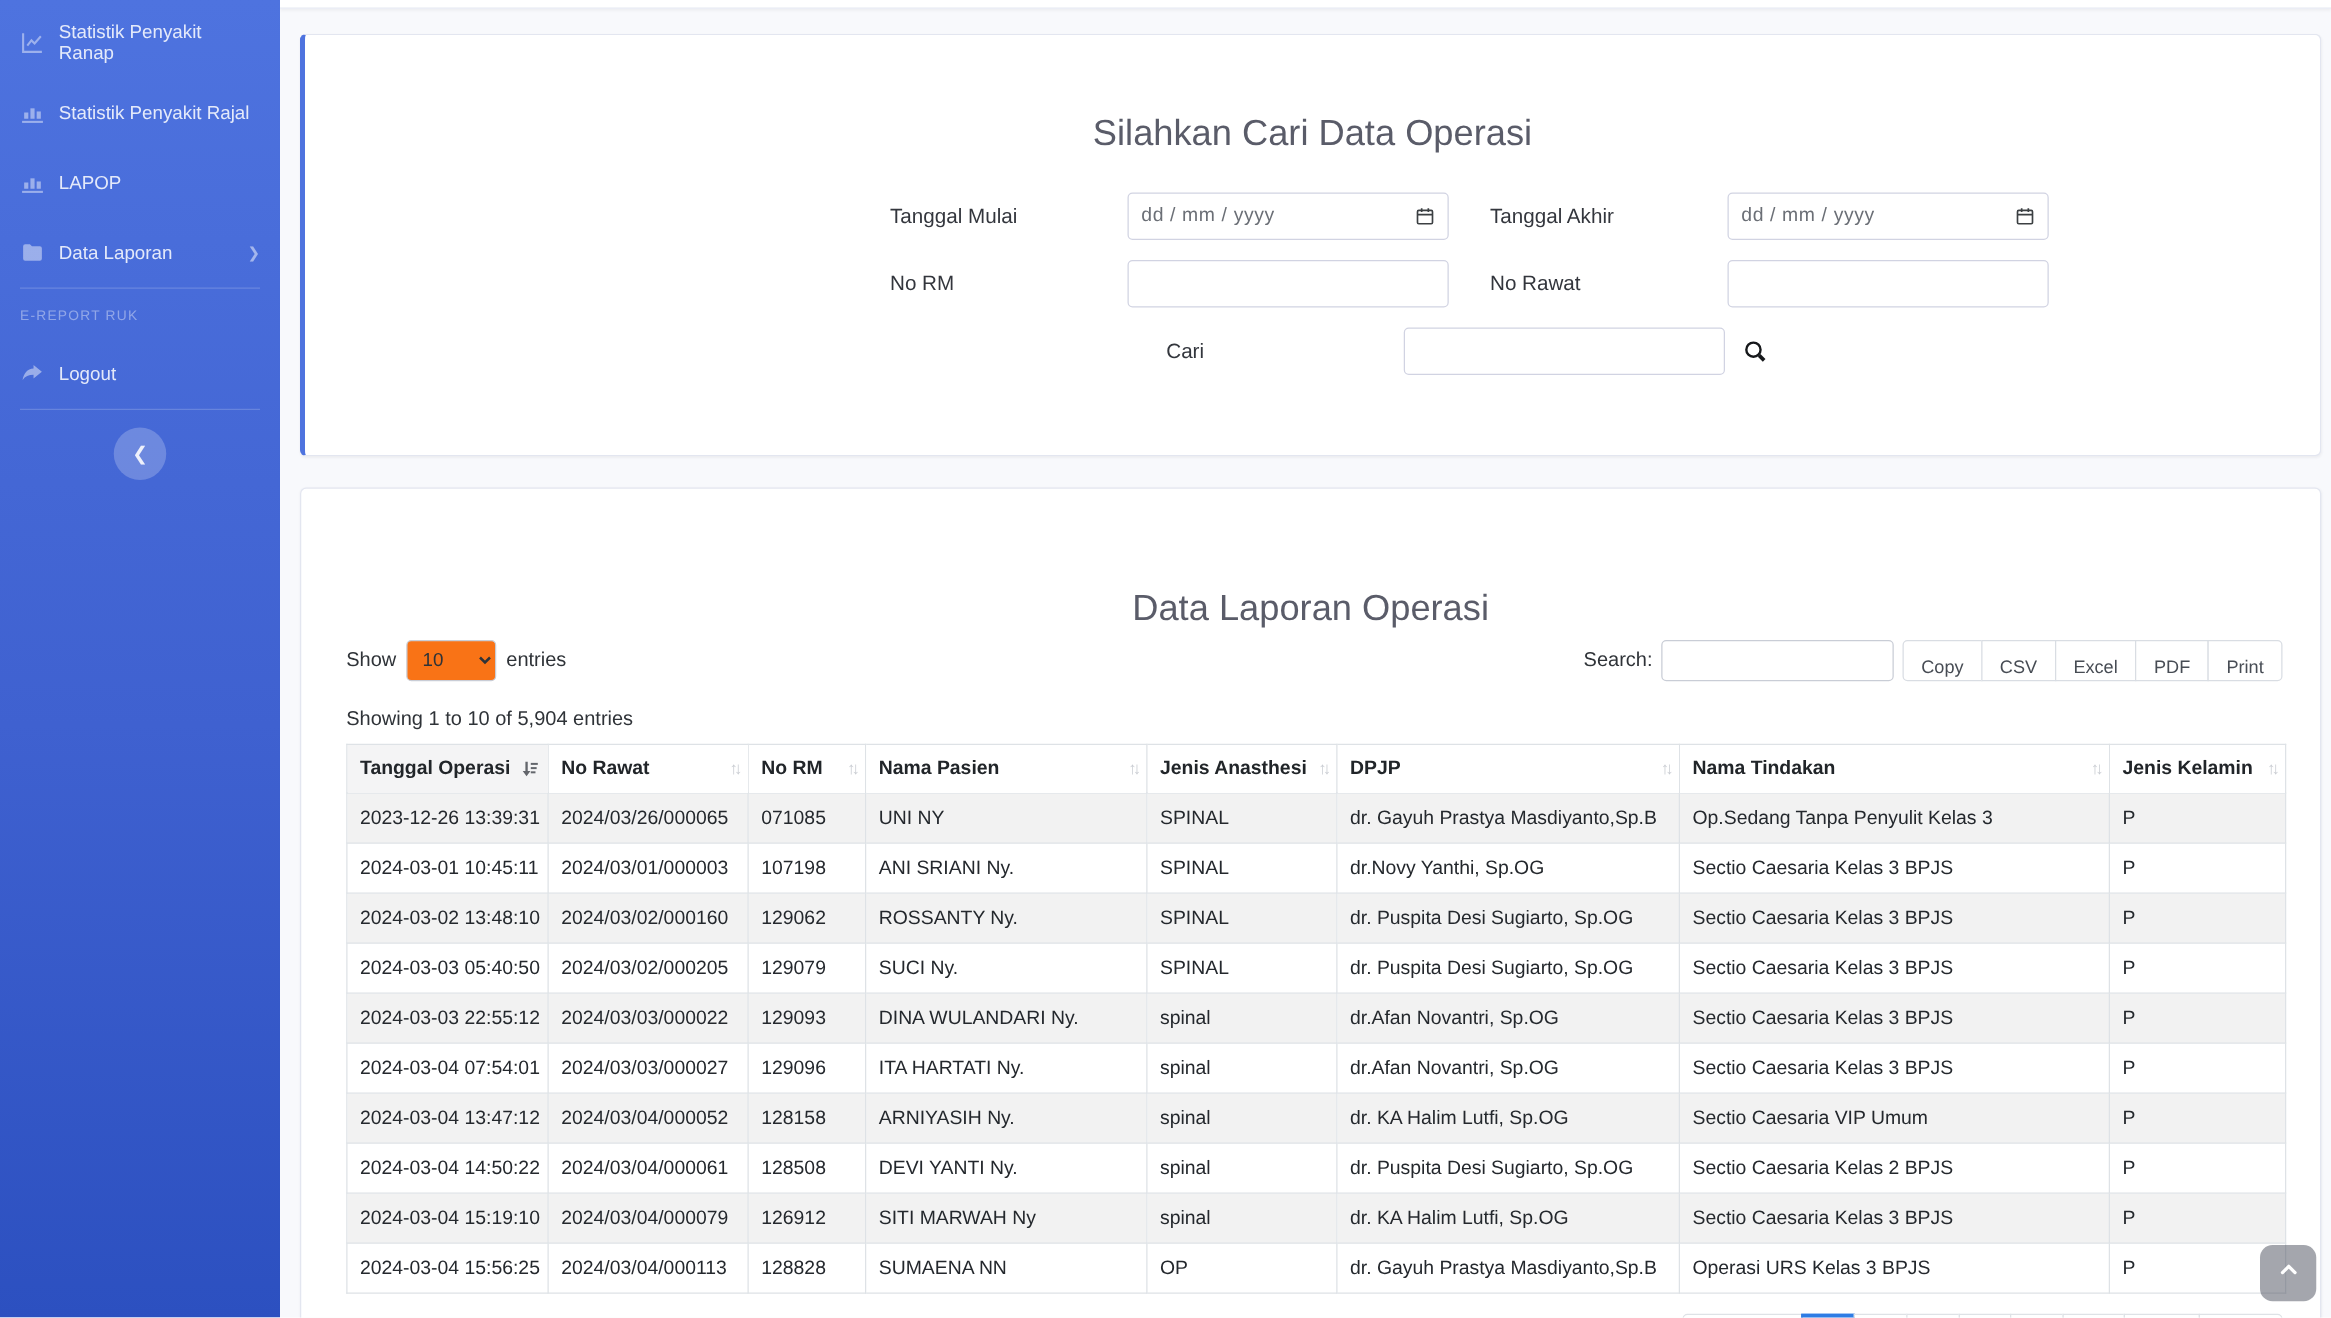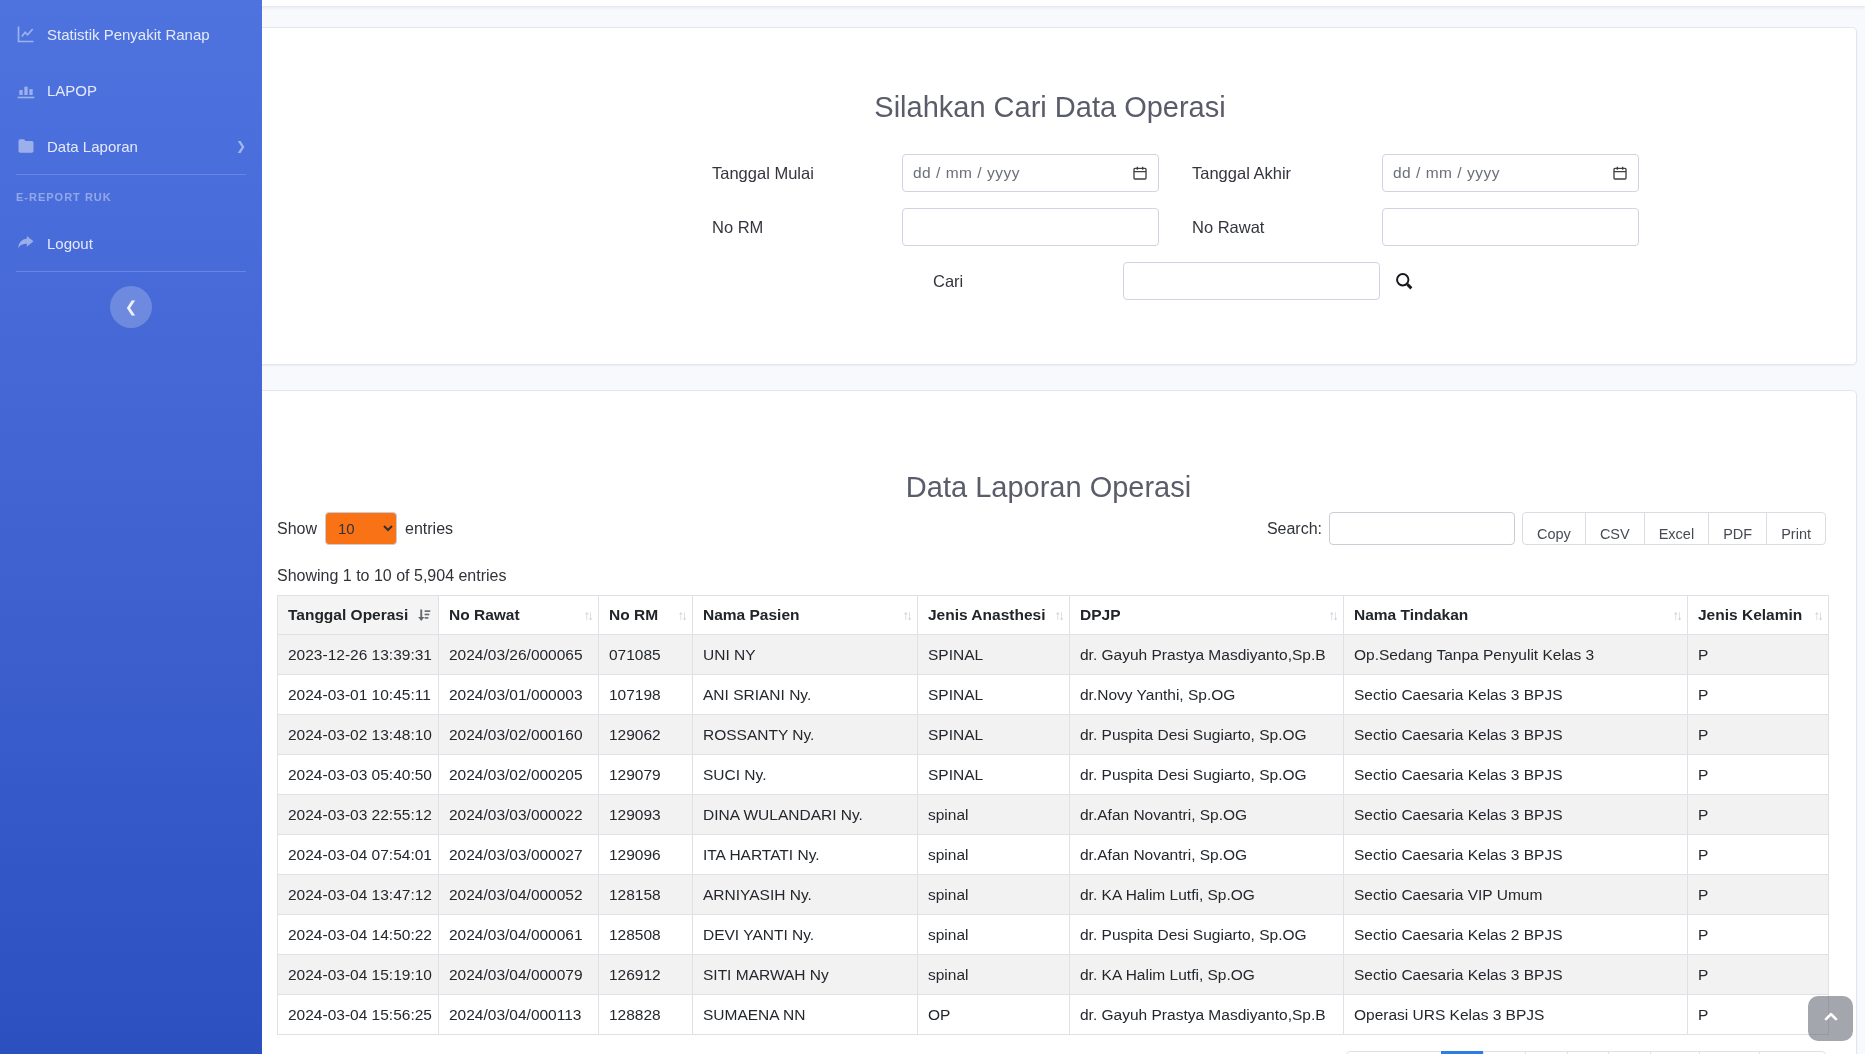--- a/index.html
+++ b/index.html
@@ -1,30 +1,30 @@
 <!DOCTYPE html>
 <html><head>
 <meta charset="utf-8">
 <style>
   * { box-sizing: border-box; margin: 0; padding: 0; }
   html,body { width:1865px; height:1054px; overflow:hidden; }
   body { font-family: "Liberation Sans", "DejaVu Sans", sans-serif; background:#f8f9fc; color:#212529; }
   .app { position:relative; width:1865px; height:1054px; overflow:hidden; }
 
   
-  .sidebar { position:absolute; left:0; top:0; width:262px; height:1054px;
+  .sidebar { position:absolute; left:0; top:0; width:224px; height:1054px;
     background:linear-gradient(180deg,#4e73df 0%,#3f61d0 55%,#2c50c0 100%); z-index:5; }
   .nav { padding-top:6px; }
   .nav-item { display:flex; align-items:center; height:56px; padding:0 16px; cursor:pointer; text-decoration:none; }
   .nav-item .nicon { width:20px; height:20px; margin-right:11px; color:rgba(255,255,255,0.45); flex:0 0 auto; }
   .nav-item .nicon svg { width:100%; height:100%; display:block; }
   .nav-item .nlabel { color:rgba(255,255,255,0.85); font-size:15px; }
   .nav-item .chev { margin-left:auto; color:rgba(255,255,255,0.5); font-size:12px; }
   .sb-divider { border:0; border-top:1px solid rgba(255,255,255,0.18); margin:0 16px; }
-  .sb-heading { margin:16px 16px 12px 16px; font-size:11px; font-weight:bold; letter-spacing:1px;
+  .sb-heading { margin:16px 16px 12px 16px; font-size:11px; font-weight:normal; letter-spacing:1px;
     color:rgba(255,255,255,0.4); text-transform:uppercase; }
   .collapse-btn { margin:14px auto 0 auto; display:flex; align-items:center; justify-content:center;
     width:42px; height:42px; border-radius:50%; border:none; background:rgba(255,255,255,0.22);
     color:#eef1fb; font-size:15px; cursor:pointer; position:relative; left:0; }
   .collapse-wrap { display:flex; justify-content:center; }
 
   
   .main { position:absolute; left:224px; top:0; width:1641px; height:1054px; overflow:hidden; }
   .topbar { height:7px; background:#ffffff; border-bottom:1px solid #e6e9f2; box-shadow:0 1px 3px rgba(58,59,69,0.08); }
 
@@ -90,20 +90,31 @@
   <aside class="sidebar">
     <nav class="nav">
       <a class="nav-item">
         <span class="nicon">
           <svg viewBox="0 0 24 24" fill="none" stroke="currentColor" stroke-width="2">
               <path d="M3 3v18h18"></path>
               <path d="M7 15l4-5 3 3 6-7"></path>
             </svg>
         </span>
         <span class="nlabel">Statistik Penyakit Ranap</span>
+      </a>
+      <a class="nav-item">
+        <span class="nicon">
+          <svg viewBox="0 0 24 24" fill="currentColor">
+              <path d="M2 20h20v2H2z"></path>
+              <rect x="4" y="12" width="4" height="6"></rect>
+              <rect x="10" y="8" width="4" height="10"></rect>
+              <rect x="16" y="11" width="4" height="7"></rect>
+            </svg>
+        </span>
+        <span class="nlabel">Statistik Penyakit Rajal</span>
       </a>
       <a class="nav-item">
         <span class="nicon">
           <svg viewBox="0 0 24 24" fill="currentColor">
               <path d="M2 20h20v2H2z"></path>
               <rect x="4" y="12" width="4" height="6"></rect>
               <rect x="10" y="8" width="4" height="10"></rect>
               <rect x="16" y="11" width="4" height="7"></rect>
             </svg>
         </span>

